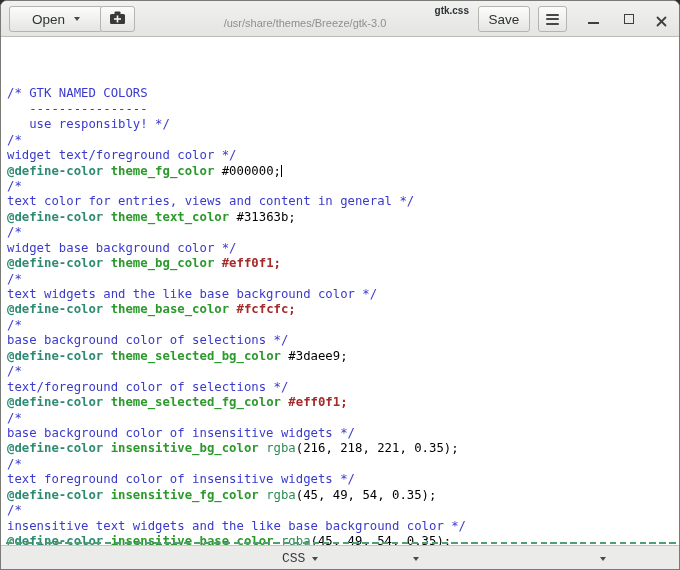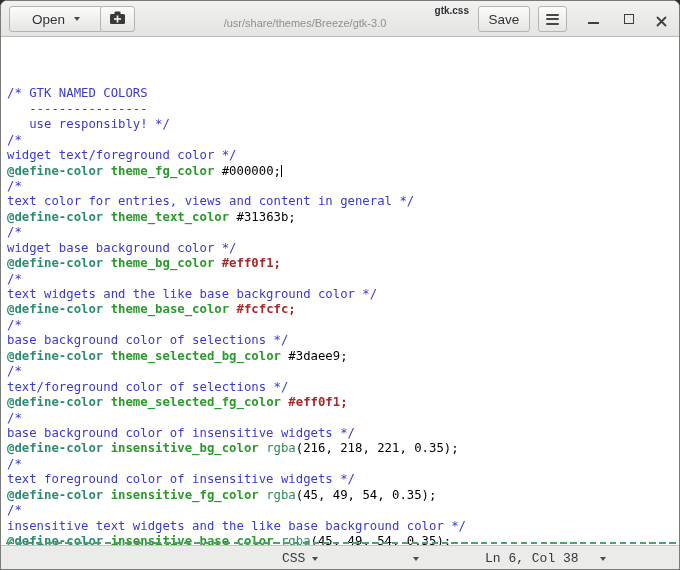--- a/index.html
+++ b/index.html
@@ -133,19 +133,18 @@
     <div class="clipped-dash-row"></div>
   <div class="code-line"><span style="color: rgb(58, 58, 204); font-weight: normal;">/* GTK NAMED COLORS</span></div><div class="code-line"><span style="color: rgb(58, 58, 204); font-weight: normal;">   ----------------</span></div><div class="code-line"><span style="color: rgb(58, 58, 204); font-weight: normal;">   use responsibly! */</span></div><div class="code-line"><span style="color: rgb(58, 58, 204); font-weight: normal;">/*</span></div><div class="code-line"><span style="color: rgb(58, 58, 204); font-weight: normal;">widget text/foreground color */</span></div><div class="code-line"><span style="color: rgb(46, 139, 114); font-weight: bold;">@define-color</span><span style="color: rgb(0, 0, 0); font-weight: normal;"> </span><span style="color: rgb(44, 153, 44); font-weight: bold;">theme_fg_color</span><span style="color: rgb(0, 0, 0); font-weight: normal;"> #000000;</span><span class="caret"></span></div><div class="code-line"><span style="color: rgb(58, 58, 204); font-weight: normal;">/*</span></div><div class="code-line"><span style="color: rgb(58, 58, 204); font-weight: normal;">text color for entries, views and content in general */</span></div><div class="code-line"><span style="color: rgb(46, 139, 114); font-weight: bold;">@define-color</span><span style="color: rgb(0, 0, 0); font-weight: normal;"> </span><span style="color: rgb(44, 153, 44); font-weight: bold;">theme_text_color</span><span style="color: rgb(0, 0, 0); font-weight: normal;"> #31363b;</span></div><div class="code-line"><span style="color: rgb(58, 58, 204); font-weight: normal;">/*</span></div><div class="code-line"><span style="color: rgb(58, 58, 204); font-weight: normal;">widget base background color */</span></div><div class="code-line"><span style="color: rgb(46, 139, 114); font-weight: bold;">@define-color</span><span style="color: rgb(0, 0, 0); font-weight: normal;"> </span><span style="color: rgb(44, 153, 44); font-weight: bold;">theme_bg_color</span><span style="color: rgb(0, 0, 0); font-weight: normal;"> </span><span style="color: rgb(165, 42, 42); font-weight: bold;">#eff0f1;</span></div><div class="code-line"><span style="color: rgb(58, 58, 204); font-weight: normal;">/*</span></div><div class="code-line"><span style="color: rgb(58, 58, 204); font-weight: normal;">text widgets and the like base background color */</span></div><div class="code-line"><span style="color: rgb(46, 139, 114); font-weight: bold;">@define-color</span><span style="color: rgb(0, 0, 0); font-weight: normal;"> </span><span style="color: rgb(44, 153, 44); font-weight: bold;">theme_base_color</span><span style="color: rgb(0, 0, 0); font-weight: normal;"> </span><span style="color: rgb(165, 42, 42); font-weight: bold;">#fcfcfc;</span></div><div class="code-line"><span style="color: rgb(58, 58, 204); font-weight: normal;">/*</span></div><div class="code-line"><span style="color: rgb(58, 58, 204); font-weight: normal;">base background color of selections */</span></div><div class="code-line"><span style="color: rgb(46, 139, 114); font-weight: bold;">@define-color</span><span style="color: rgb(0, 0, 0); font-weight: normal;"> </span><span style="color: rgb(44, 153, 44); font-weight: bold;">theme_selected_bg_color</span><span style="color: rgb(0, 0, 0); font-weight: normal;"> #3daee9;</span></div><div class="code-line"><span style="color: rgb(58, 58, 204); font-weight: normal;">/*</span></div><div class="code-line"><span style="color: rgb(58, 58, 204); font-weight: normal;">text/foreground color of selections */</span></div><div class="code-line"><span style="color: rgb(46, 139, 114); font-weight: bold;">@define-color</span><span style="color: rgb(0, 0, 0); font-weight: normal;"> </span><span style="color: rgb(44, 153, 44); font-weight: bold;">theme_selected_fg_color</span><span style="color: rgb(0, 0, 0); font-weight: normal;"> </span><span style="color: rgb(165, 42, 42); font-weight: bold;">#eff0f1;</span></div><div class="code-line"><span style="color: rgb(58, 58, 204); font-weight: normal;">/*</span></div><div class="code-line"><span style="color: rgb(58, 58, 204); font-weight: normal;">base background color of insensitive widgets */</span></div><div class="code-line"><span style="color: rgb(46, 139, 114); font-weight: bold;">@define-color</span><span style="color: rgb(0, 0, 0); font-weight: normal;"> </span><span style="color: rgb(44, 153, 44); font-weight: bold;">insensitive_bg_color</span><span style="color: rgb(0, 0, 0); font-weight: normal;"> </span><span style="color: rgb(46, 139, 87); font-weight: normal;">rgba</span><span style="color: rgb(0, 0, 0); font-weight: normal;">(216, 218, 221, 0.35);</span></div><div class="code-line"><span style="color: rgb(58, 58, 204); font-weight: normal;">/*</span></div><div class="code-line"><span style="color: rgb(58, 58, 204); font-weight: normal;">text foreground color of insensitive widgets */</span></div><div class="code-line"><span style="color: rgb(46, 139, 114); font-weight: bold;">@define-color</span><span style="color: rgb(0, 0, 0); font-weight: normal;"> </span><span style="color: rgb(44, 153, 44); font-weight: bold;">insensitive_fg_color</span><span style="color: rgb(0, 0, 0); font-weight: normal;"> </span><span style="color: rgb(46, 139, 87); font-weight: normal;">rgba</span><span style="color: rgb(0, 0, 0); font-weight: normal;">(45, 49, 54, 0.35);</span></div><div class="code-line"><span style="color: rgb(58, 58, 204); font-weight: normal;">/*</span></div><div class="code-line"><span style="color: rgb(58, 58, 204); font-weight: normal;">insensitive text widgets and the like base background color */</span></div><div class="code-line"><span style="color: rgb(46, 139, 114); font-weight: bold;">@define-color</span><span style="color: rgb(0, 0, 0); font-weight: normal;"> </span><span style="color: rgb(44, 153, 44); font-weight: bold;">insensitive_base_color</span><span style="color: rgb(0, 0, 0); font-weight: normal;"> </span><span style="color: rgb(46, 139, 87); font-weight: normal;">rgba</span><span style="color: rgb(0, 0, 0); font-weight: normal;">(45, 49, 54, 0.35);</span></div></div>
 
   <div class="statusbar">
     <span class="sb-item sb-lang">CSS</span>
     <span class="tri sb-tri sb-lang-arrow"></span>
 
     <span class="sb-item sb-tabw">Tab Width: 8</span>
     <span class="tri sb-tri sb-tabw-arrow"></span>
 
-    <span class="sb-item sb-pos">Ln 6, Col 38</span>
     <span class="tri sb-tri sb-pos-arrow"></span>
 
     <span class="sb-item sb-ins">INS</span>
   </div>
 
 </div>
 
 </body></html>

